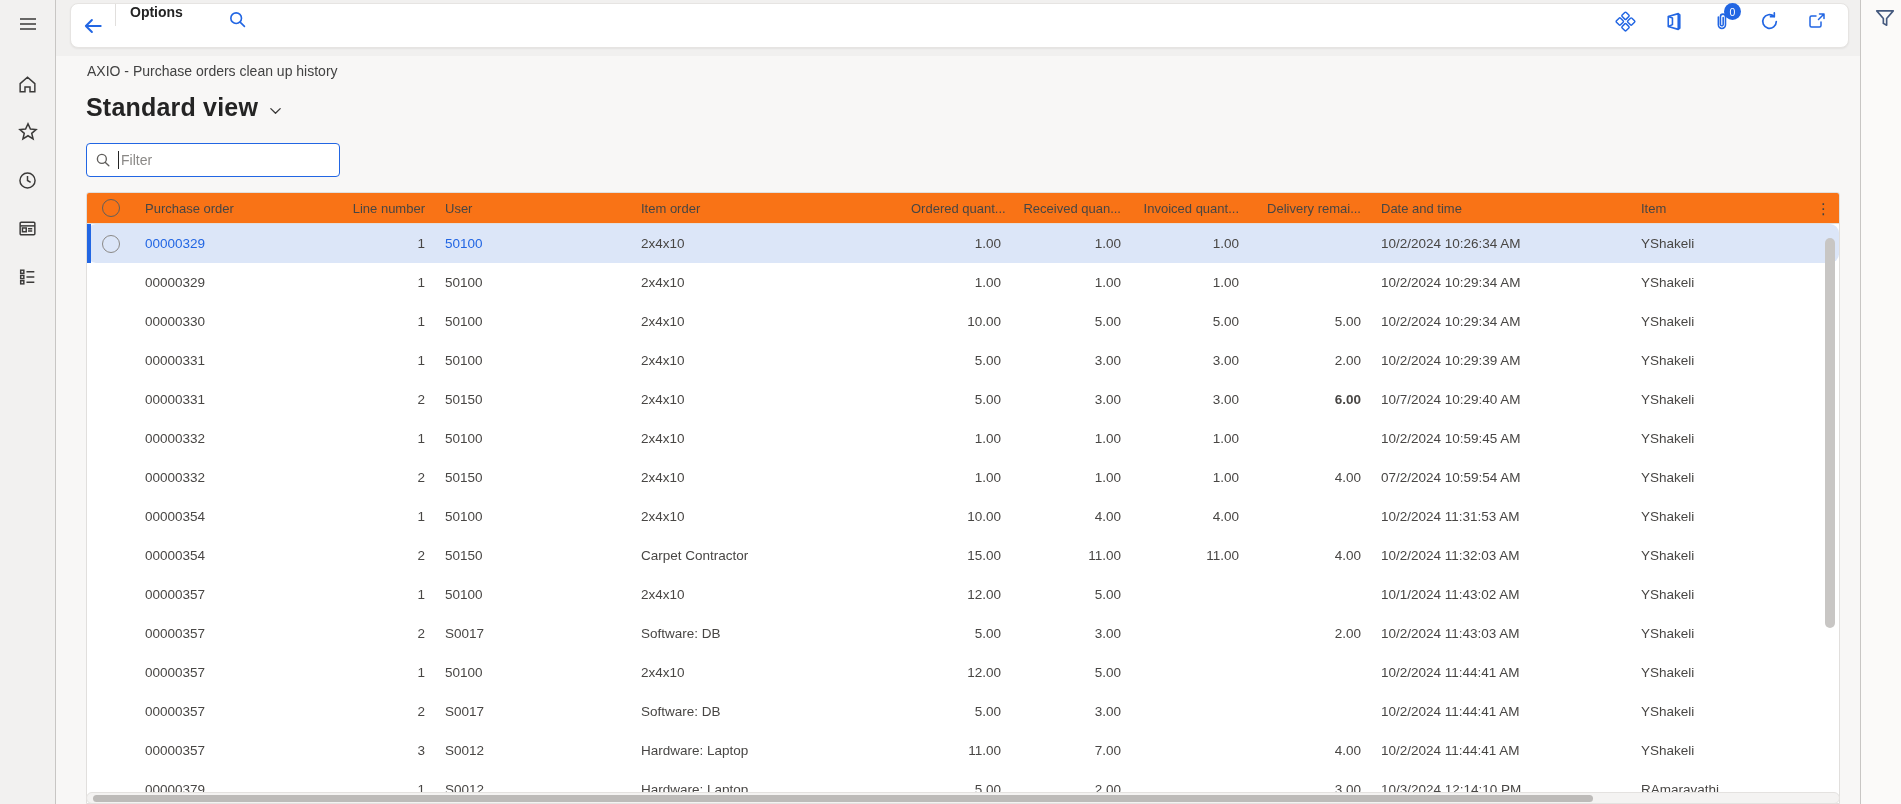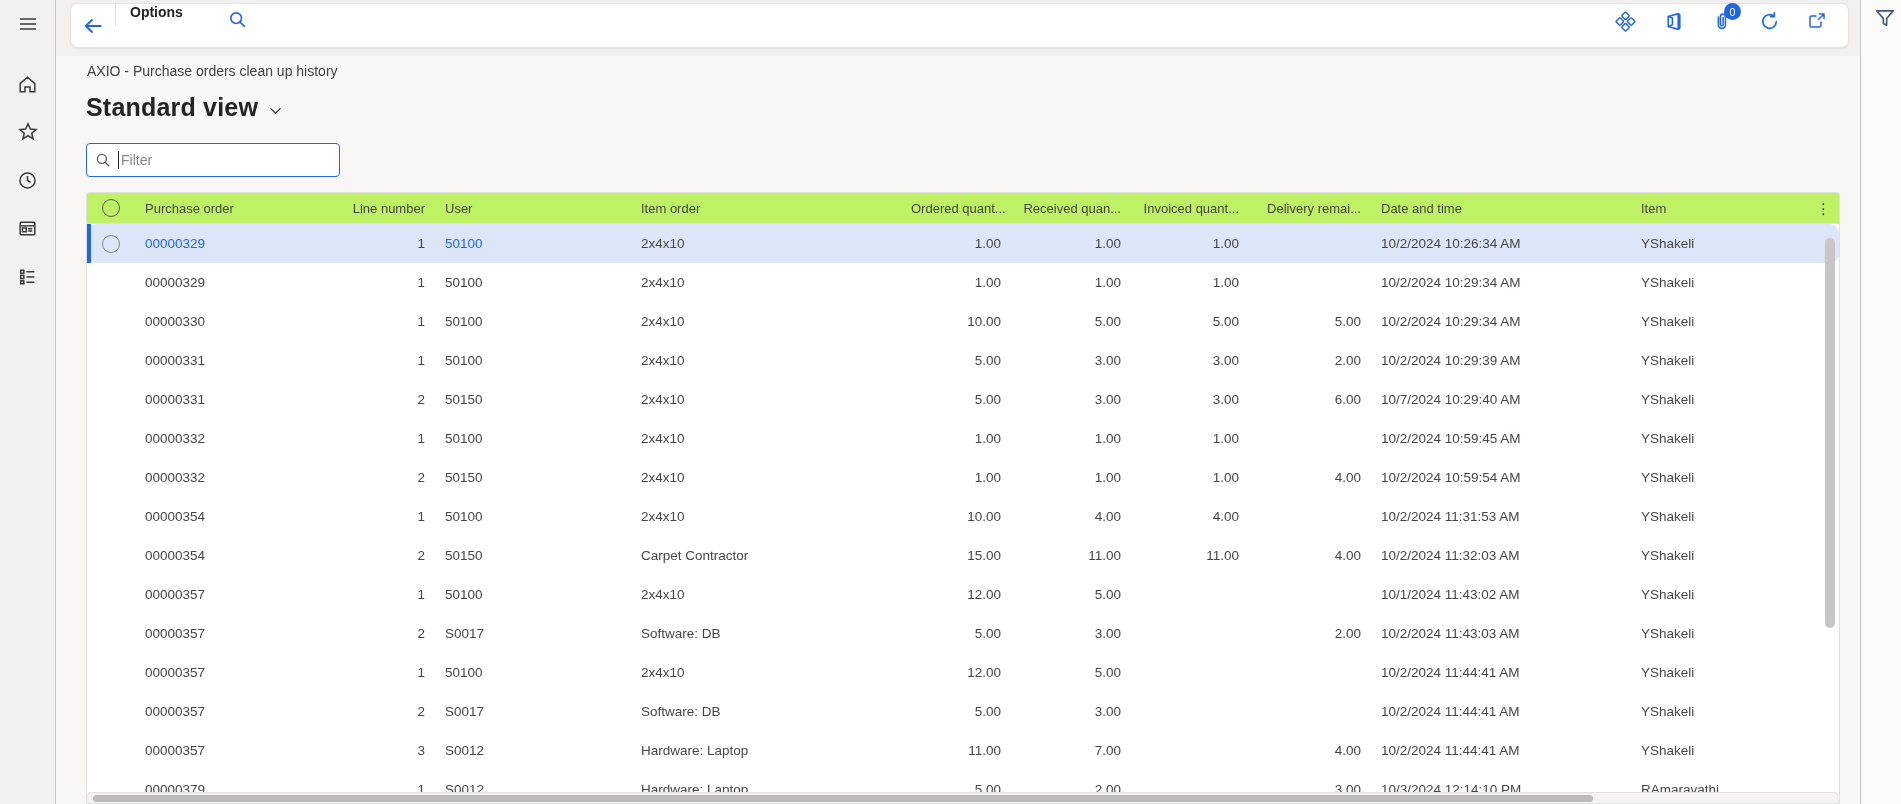--- a/index.html
+++ b/index.html
@@ -35,21 +35,21 @@
   .view-title-row{position:absolute;left:86px;top:93px;display:flex;align-items:center;cursor:pointer;}
   .view-title{font-size:25px;font-weight:700;color:#242424;letter-spacing:.2px;}
   .title-chevron{margin-left:10px;margin-top:6px;}
   
   .filter-box{position:absolute;left:86px;top:143px;width:254px;height:34px;background:#fff;border:1.6px solid var(--accent);border-radius:4px;display:flex;align-items:center;padding:0 8px;}
   .filter-box .caret{width:1px;height:18px;background:#242424;margin-left:7px;animation:blink 1.1s steps(1) infinite;}
   @keyframes blink{50%{opacity:0;}}
   .filter-placeholder{color:#8a8886;font-size:14px;margin-left:2px;}
   
   .grid{position:absolute;left:86px;top:192px;width:1754px;height:612px;background:#fff;border:1px solid #e1dfdd;border-radius:3px 3px 0 0;overflow:hidden;}
-  .grid-header{display:flex;height:31px;align-items:center;background:#bef264;border-bottom:1px solid #e1dfdd;position:relative;}
+  .grid-header{display:flex;height:31px;align-items:center;background:#f97316;border-bottom:1px solid #e1dfdd;position:relative;}
   .hcell{font-size:13px;color:#484644;padding:0 10px;white-space:nowrap;overflow:hidden;flex:none;}
   .hcell.right{text-align:right;}
   .hcell.center{text-align:center;}
   .header-ellipsis{position:absolute;right:8px;top:0;height:31px;display:flex;align-items:center;color:#424242;font-size:15px;cursor:pointer;letter-spacing:0;}
   .grid-body{position:relative;height:570px;overflow:hidden;}
   .grid-row{display:flex;height:39px;align-items:center;position:relative;cursor:pointer;background:#fff;border-radius:9px;}
   .grid-row.selected{background:var(--sel-bg);}
   .grid-row.selected::before{content:"";position:absolute;left:0;top:0;width:4px;height:100%;background:var(--accent);}
   .cell{font-size:13.5px;color:#484644;padding:0 10px;white-space:nowrap;overflow:hidden;flex:none;}
   .cell.right{text-align:right;}
@@ -288,21 +288,21 @@
       </div>
       <div class="grid-row">
         <div class="cell center" style="width: 48px;"></div>
         <div class="cell left link" style="width: 166px;">00000331</div>
         <div class="cell right" style="width: 134px;">2</div>
         <div class="cell left link" style="width: 196px;">50150</div>
         <div class="cell left" style="width: 270px;">2x4x10</div>
         <div class="cell right" style="width: 110px;">5.00</div>
         <div class="cell right" style="width: 120px;">3.00</div>
         <div class="cell right" style="width: 118px;">3.00</div>
-        <div class="cell right" style="width: 122px;">6.00</div>
+        <div class="cell right" style="width: 122px; font-weight: bold;">6.00</div>
         <div class="cell left" style="width: 260px;">10/7/2024 10:29:40 AM</div>
         <div class="cell left" style="width: 180px;">YShakeli</div>
       </div>
       <div class="grid-row">
         <div class="cell center" style="width: 48px;"></div>
         <div class="cell left link" style="width: 166px;">00000332</div>
         <div class="cell right" style="width: 134px;">1</div>
         <div class="cell left link" style="width: 196px;">50100</div>
         <div class="cell left" style="width: 270px;">2x4x10</div>
         <div class="cell right" style="width: 110px;">1.00</div>
@@ -315,21 +315,21 @@
       <div class="grid-row">
         <div class="cell center" style="width: 48px;"></div>
         <div class="cell left link" style="width: 166px;">00000332</div>
         <div class="cell right" style="width: 134px;">2</div>
         <div class="cell left link" style="width: 196px;">50150</div>
         <div class="cell left" style="width: 270px;">2x4x10</div>
         <div class="cell right" style="width: 110px;">1.00</div>
         <div class="cell right" style="width: 120px;">1.00</div>
         <div class="cell right" style="width: 118px;">1.00</div>
         <div class="cell right" style="width: 122px;">4.00</div>
-        <div class="cell left" style="width: 260px;">10/2/2024 10:59:54 AM</div>
+        <div class="cell left" style="width: 260px;">07/2/2024 10:59:54 AM</div>
         <div class="cell left" style="width: 180px;">YShakeli</div>
       </div>
       <div class="grid-row">
         <div class="cell center" style="width: 48px;"></div>
         <div class="cell left link" style="width: 166px;">00000354</div>
         <div class="cell right" style="width: 134px;">1</div>
         <div class="cell left link" style="width: 196px;">50100</div>
         <div class="cell left" style="width: 270px;">2x4x10</div>
         <div class="cell right" style="width: 110px;">10.00</div>
         <div class="cell right" style="width: 120px;">4.00</div>

